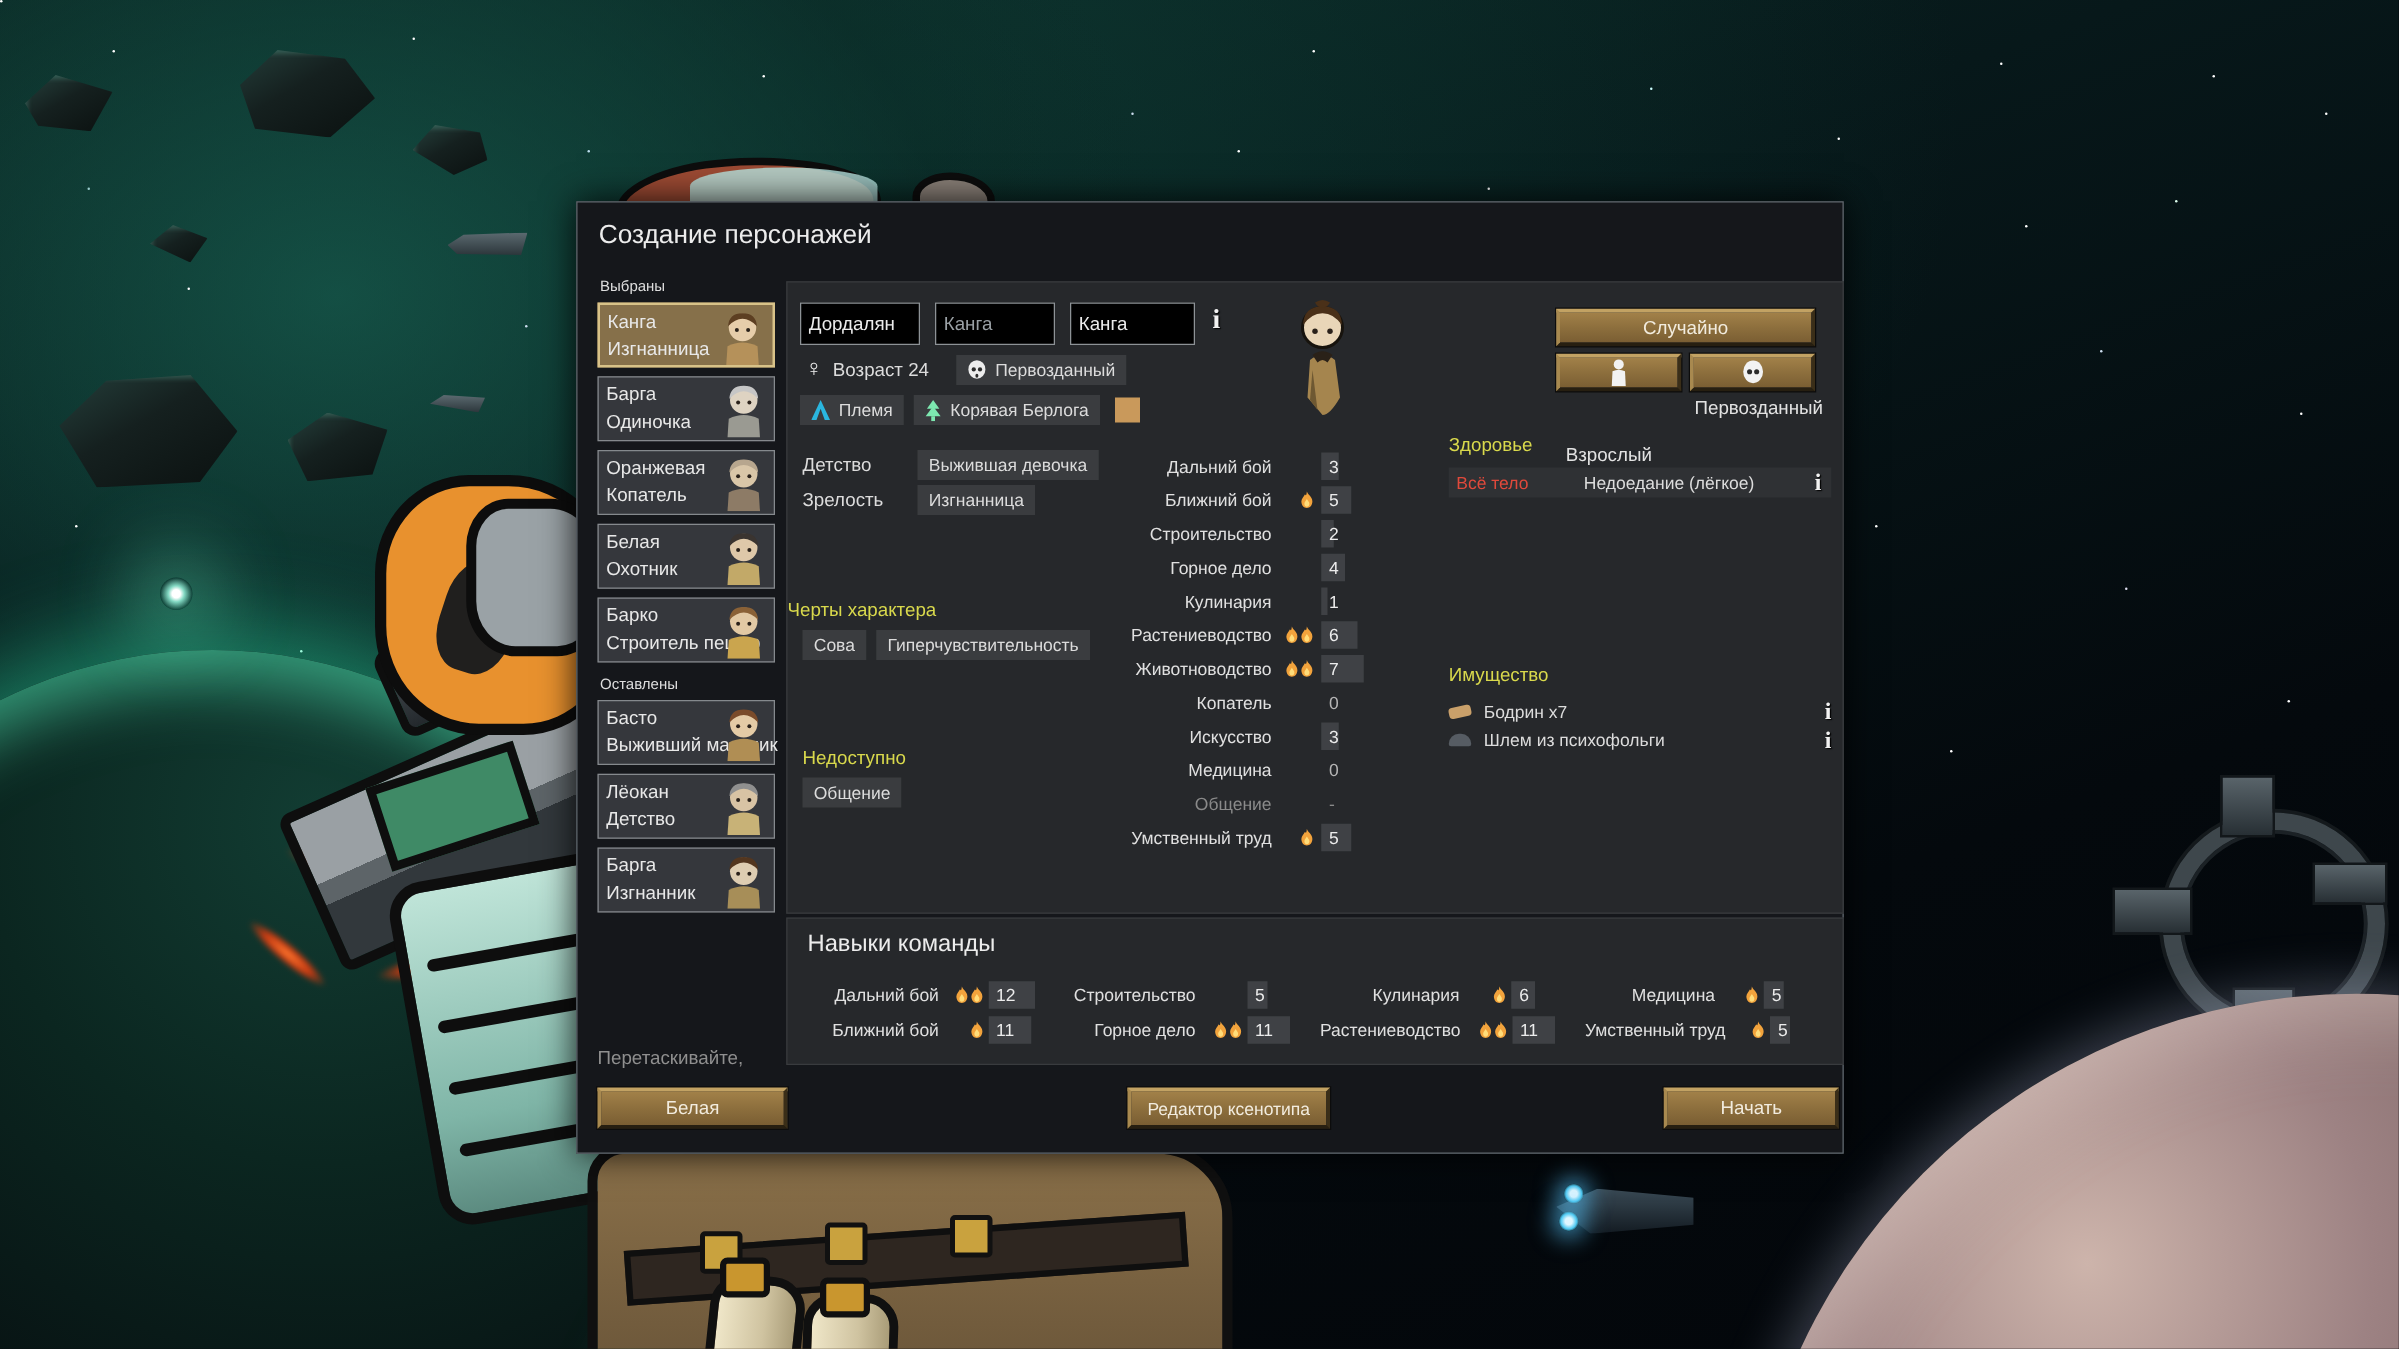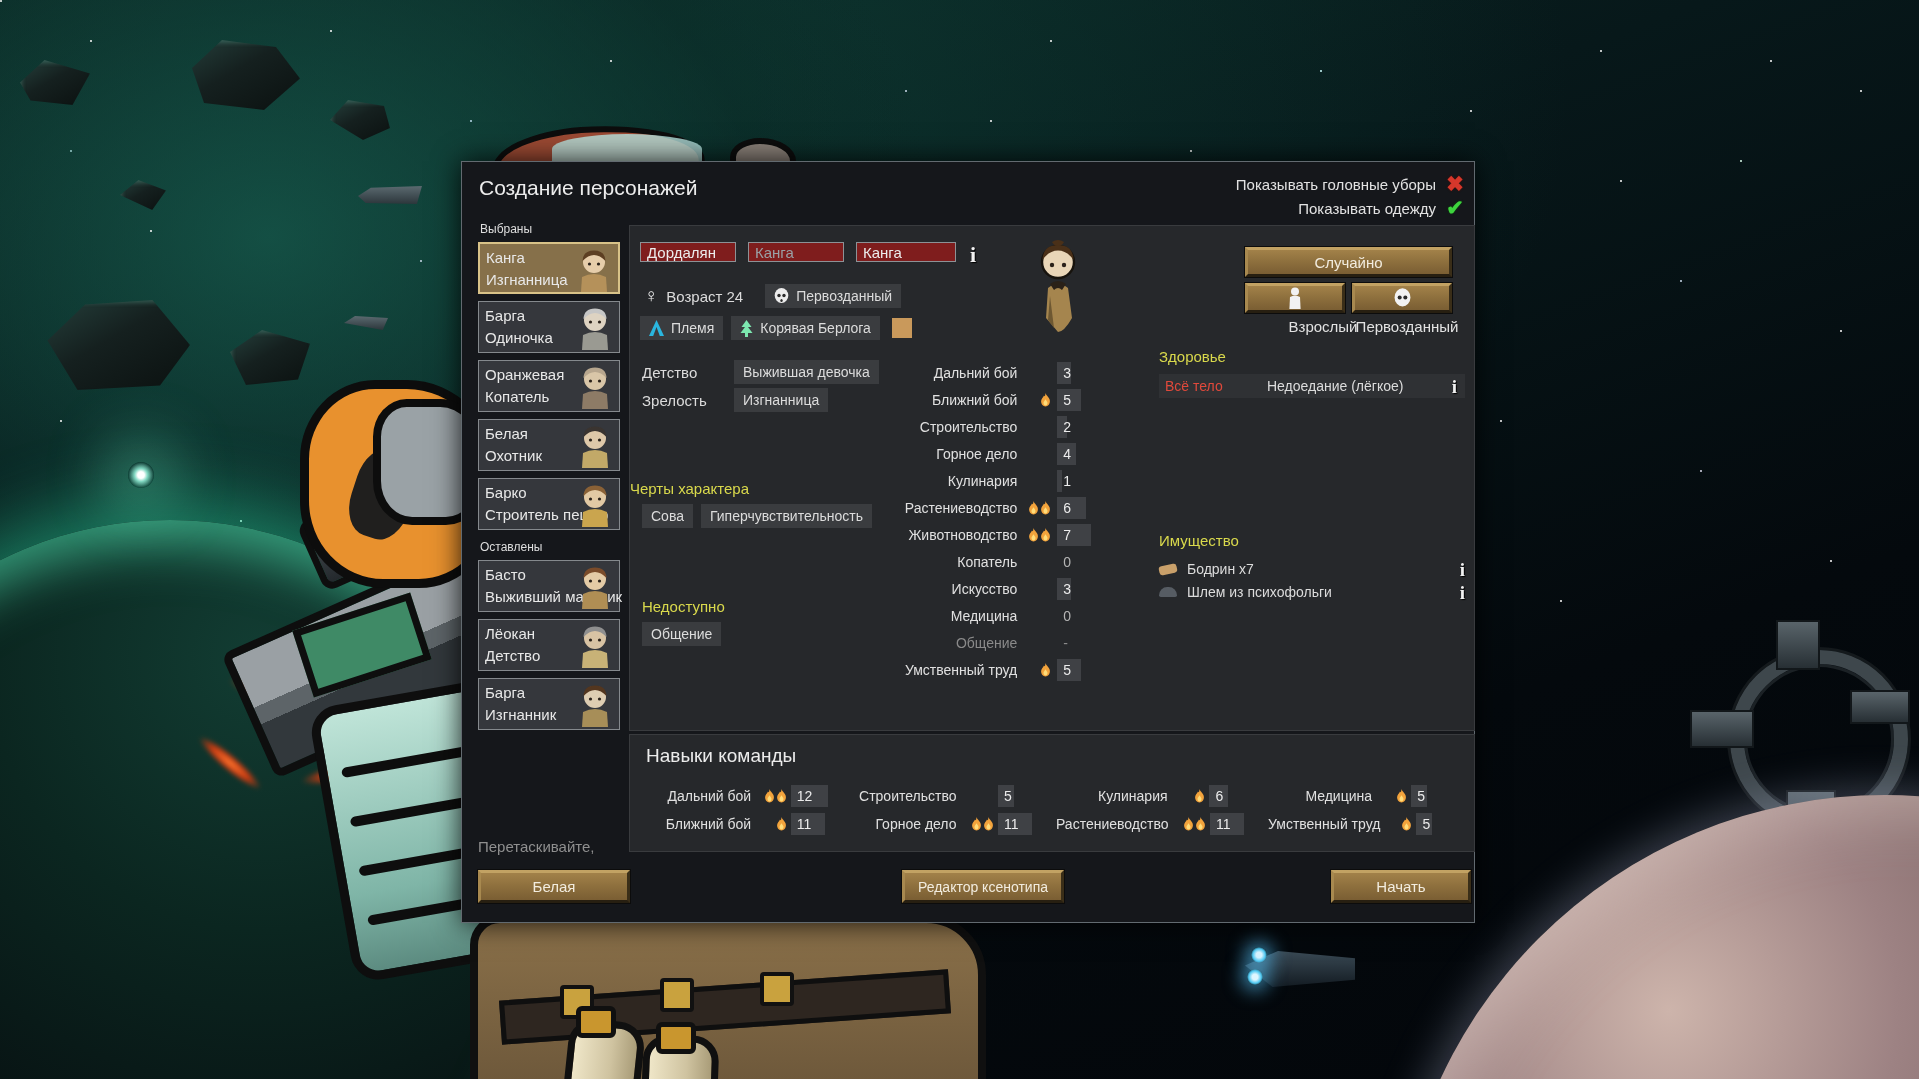--- a/index.html
+++ b/index.html
@@ -103,21 +103,21 @@
       border:1px solid #85898d;padding:3px 6px;box-sizing:border-box;cursor:pointer;}
   .pawn .nm,.pawn .rl{font-size:15px;line-height:22px;color:#e8e8e8;white-space:nowrap;}
   .pawn.active{background:#86704a;border:2px solid #d8c288;}
   .pawn svg{position:absolute;right:2px;top:2px;}
   .drag-hint{position:absolute;left:16px;top:676px;font-size:15px;color:#8f8f8f;}
   
   .panel{position:absolute;background:#26282b;border:1px solid #393b3e;box-sizing:border-box;}
   #main-panel{left:167px;top:63px;width:846px;height:506px;}
   #team-panel{left:167px;top:572px;width:846px;height:118px;}
   
-  .namefield{position:absolute;top:16px;height:20px;background:#7f1d1d;border:1px solid #8d9296;
+  .namefield{position:absolute;top:16px;height:34px;background:#000000;border:1px solid #8d9296;
       color:#ececec;font-size:15px;padding:0 6px;box-sizing:border-box;font-family:"Liberation Sans",sans-serif;}
   #fld-first{left:10px;width:96px;} #fld-nick{left:118px;width:96px;color:#9aa0a5;} #fld-last{left:226px;width:100px;}
   .info-i{font-family:"Liberation Serif",serif;font-weight:bold;color:#f2f2f2;font-size:19px;line-height:1;
       text-shadow:1px 1px 1px #000;cursor:pointer;}
   #name-info{position:absolute;left:340px;top:18px;font-size:22px;}
   
   .chip{display:inline-flex;align-items:center;gap:7px;background:#3a3c3f;color:#dcdcdc;
       font-size:14px;padding:0 9px;height:24px;cursor:pointer;white-space:nowrap;}
   .row-abs{position:absolute;display:flex;align-items:center;gap:8px;}
   .plain-label{font-size:15px;color:#dcdcdc;}
@@ -137,21 +137,21 @@
   
   .btn-brown{background:linear-gradient(180deg,#a28149 0%,#8d6f3d 50%,#7a5e33 100%);
       border-top:3px solid #c2a263;border-left:3px solid #a8894f;
       border-bottom:3px solid #271f11;border-right:3px solid #3a2e18;
       box-shadow:0 0 0 1px #0c0c0c;color:#f2ecdf;display:flex;align-items:center;justify-content:center;
       font-size:15px;box-sizing:border-box;cursor:pointer;}
   #btn-random{position:absolute;left:615px;top:21px;width:207px;height:30px;}
   #btn-body{position:absolute;left:615px;top:57px;width:100px;height:30px;}
   #btn-xeno{position:absolute;left:722px;top:57px;width:100px;height:30px;}
   .under-label{position:absolute;top:92px;font-size:15px;color:#e2e2e2;text-align:center;}
-  #lbl-body{left:628px;width:130px;} #lbl-xeno{left:712px;width:130px;}
+  #lbl-body{left:592px;width:130px;margin-top:38px;} #lbl-xeno{left:712px;width:130px;}
   
   #health-row{position:absolute;left:529px;top:148px;width:306px;height:24px;background:#2f3134;
       display:flex;align-items:center;cursor:pointer;}
   #health-part{color:#e0493b;font-size:14px;margin-left:6px;width:102px;}
   #health-cond{color:#dcdcdc;font-size:14px;flex:1;}
   .poss-row{position:absolute;left:529px;width:306px;height:22px;display:flex;align-items:center;gap:10px;}
   .poss-label{font-size:14px;color:#dcdcdc;flex:1;}
   .poss-icon1{width:18px;height:9px;background:#c9a06a;border-radius:3px;transform:rotate(-12deg);}
   .poss-icon2{width:18px;height:10px;background:#565c63;border-radius:9px 9px 2px 2px;}
   
@@ -227,30 +227,20 @@
       <div class="buckle b3"></div>
     <div class="tank t1"></div>
       <div class="tank t2"></div>
     <div class="tankcap tc1"></div>
       <div class="tankcap tc2"></div>
   </div>
 </div>
 
 <div class="dialog">
   <div class="dlg-title">Создание персонажей</div>
-  <div class="toggles" id="toggles">
-      <div class="toggle-row">
-    <span class="toggle-label">Показывать головные уборы</span>
-    <span class="toggle-icon icon-off">✖</span>
-  </div>
-      <div class="toggle-row">
-    <span class="toggle-label">Показывать одежду</span>
-    <span class="toggle-icon icon-on">✔</span>
-  </div>
-    </div>
 
   <div class="roster">
     <div class="roster-header">Выбраны</div>
     <div id="list-selected">
         <div class="pawn active">
     <div class="nm">Канга</div>
     <div class="rl">Изгнанница</div>
     <svg width="44" height="46" viewBox="0 0 44 46">
       <path class="p-body" d="M10 31 Q22 25 34 31 L35 46 L9 46 Z" fill="#b5915a"></path>
       <circle class="p-head" cx="22" cy="16" r="11" fill="#e6cdaa"></circle>

